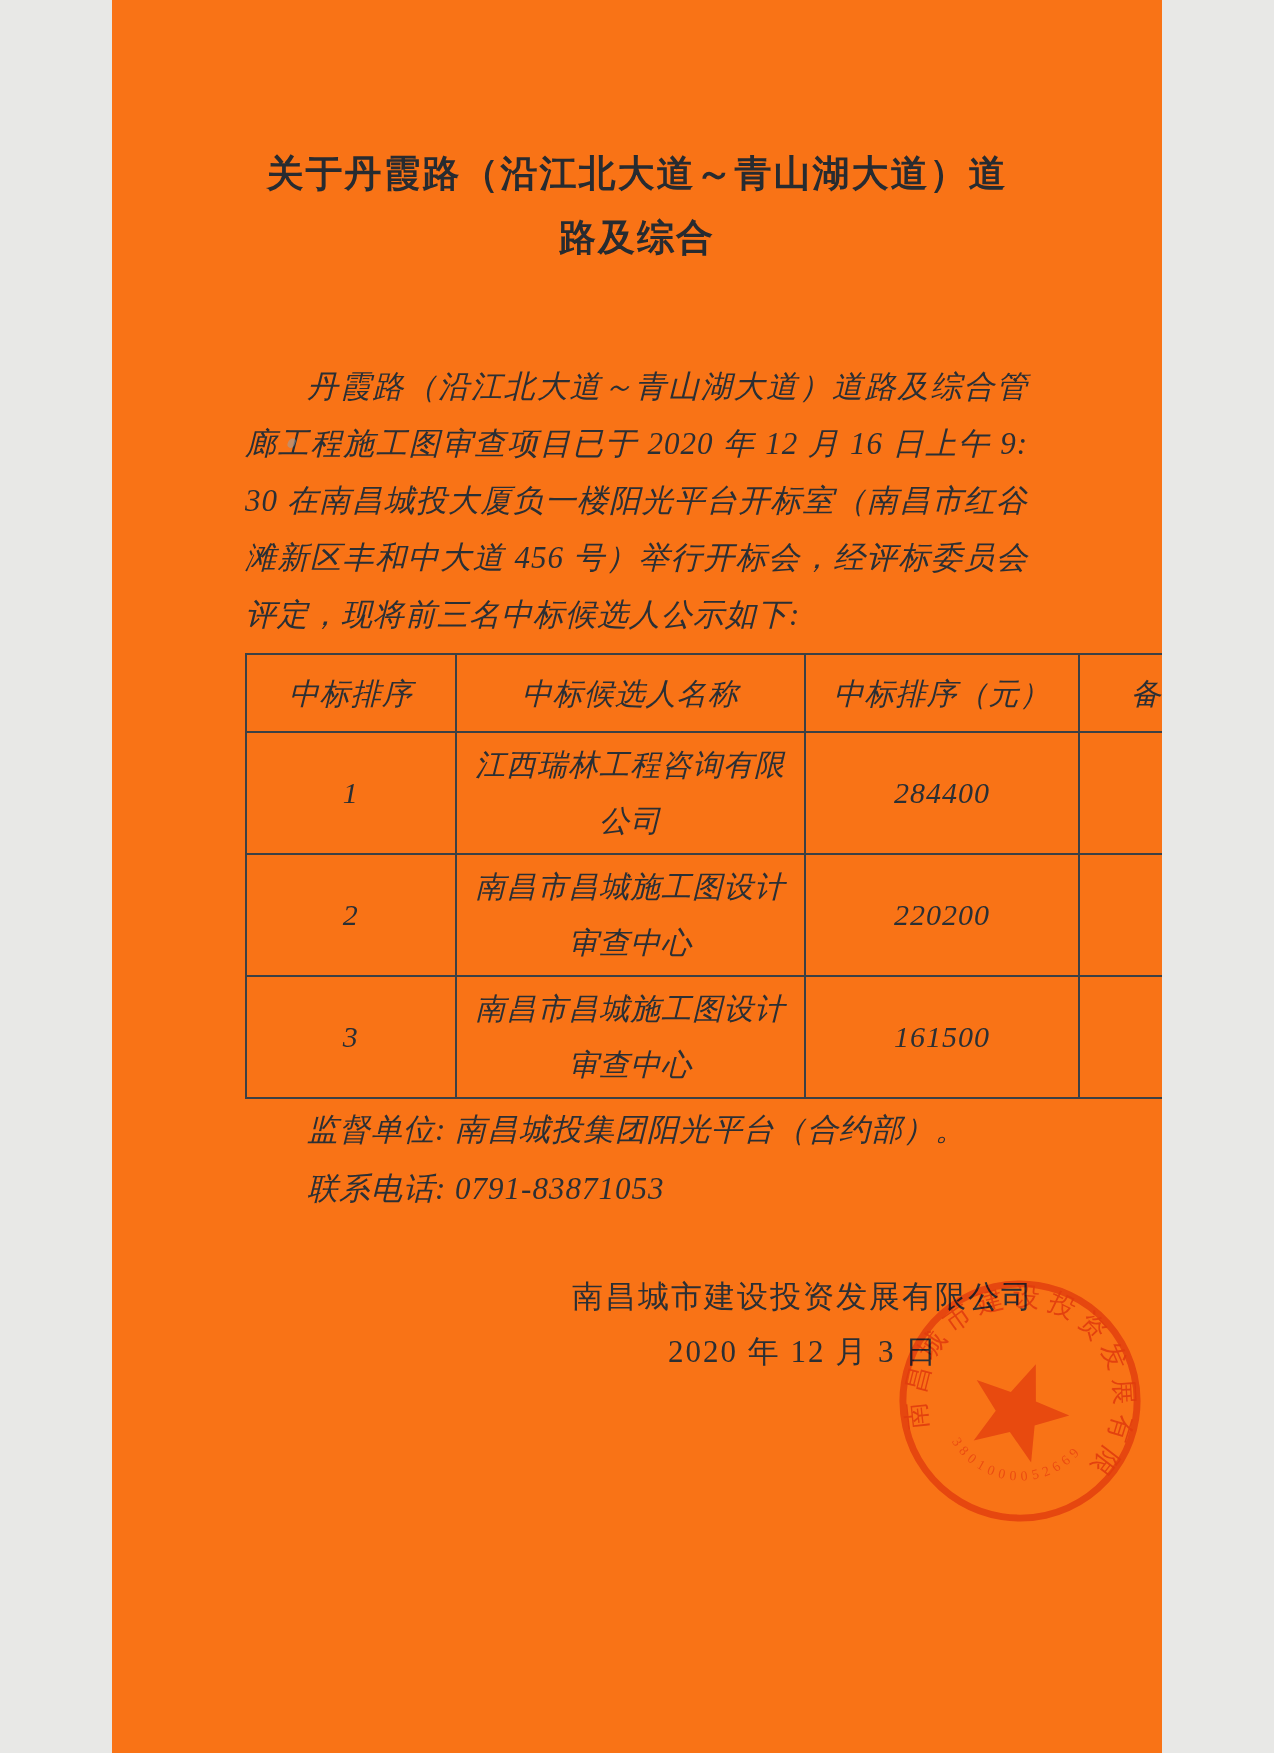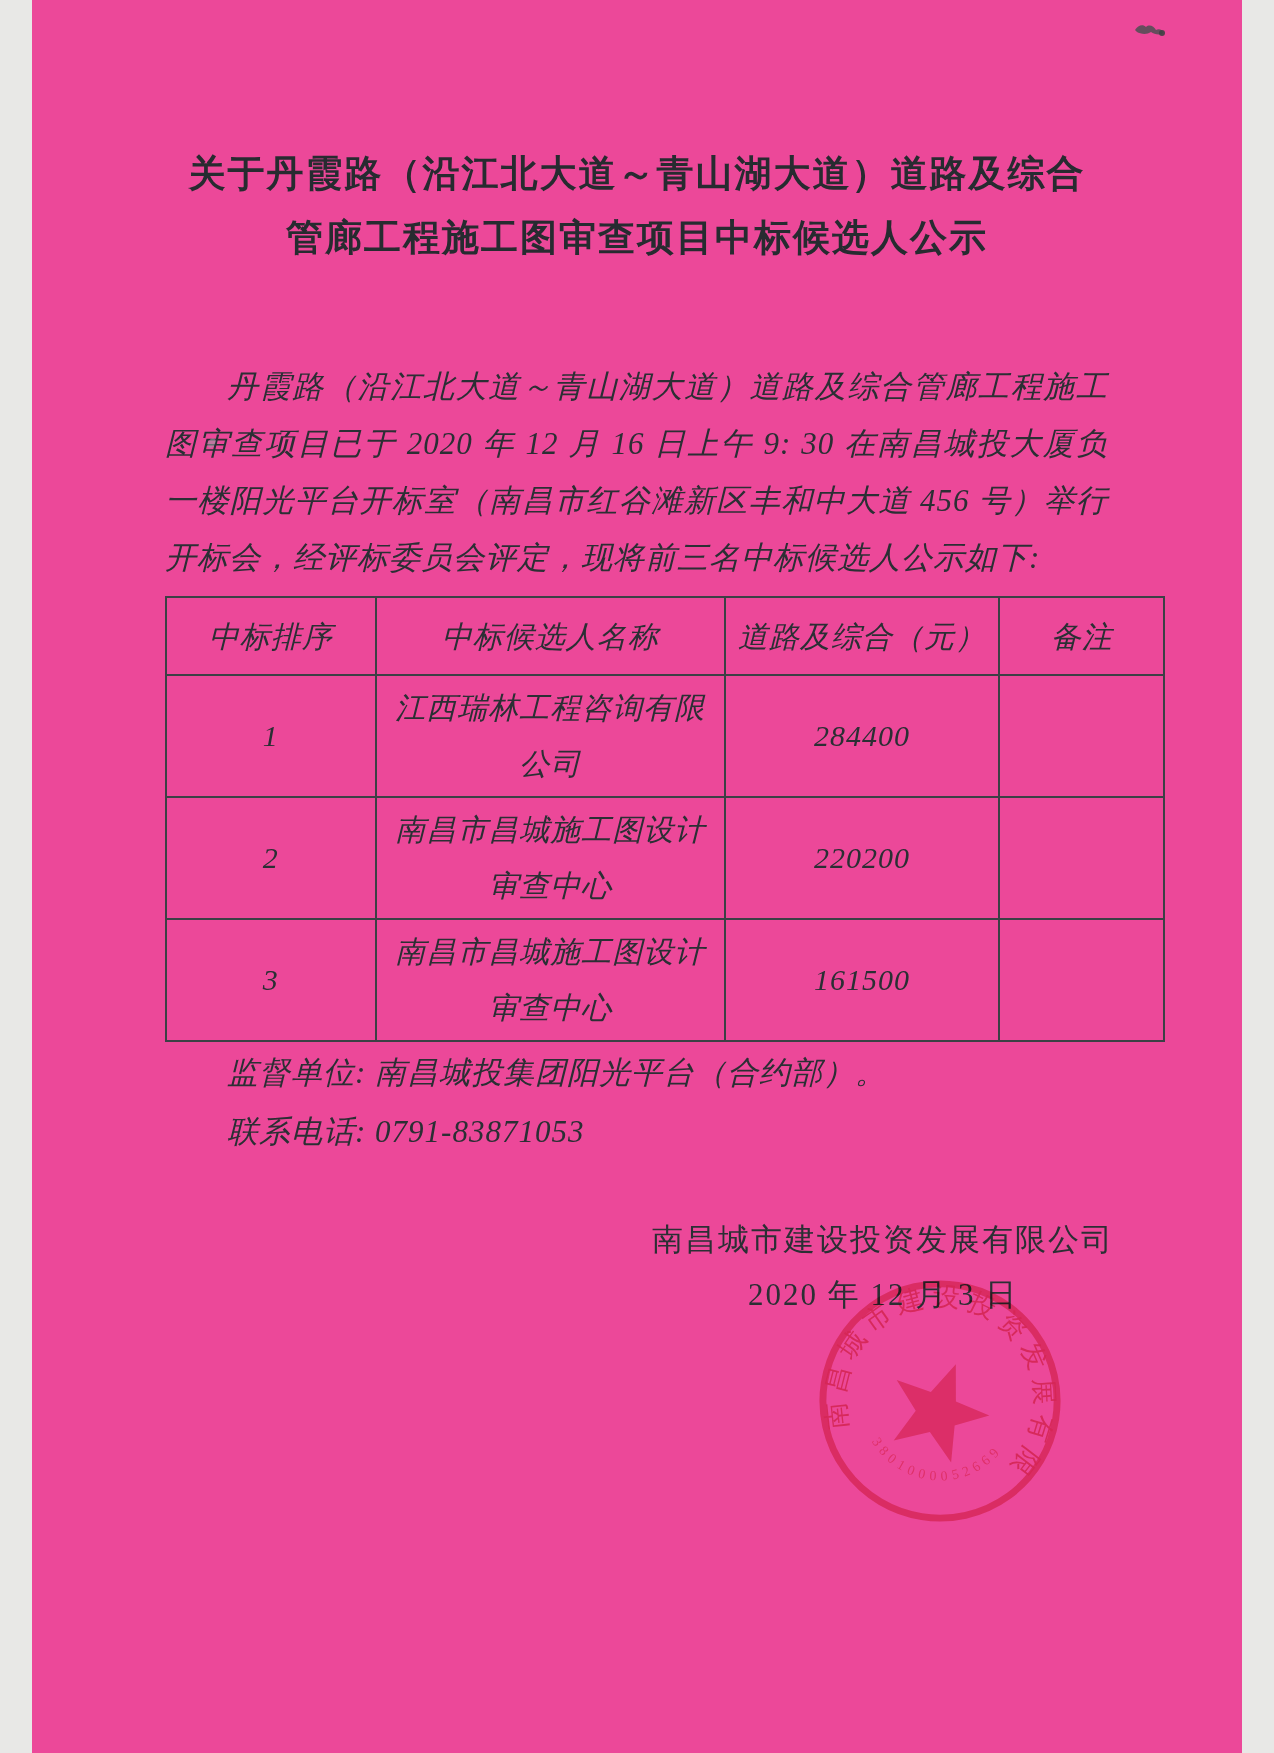--- a/index.html
+++ b/index.html
@@ -1,21 +1,21 @@
 <!DOCTYPE html>
 <html><head>
 <meta charset="utf-8">
 <style>
   * { margin:0; padding:0; box-sizing:border-box; }
   html,body { background:#e8e8e6; }
   .page {
     position:relative;
-    width:1210px; height:1753px;
+    width:1050px; height:1753px;
     margin:0 auto;
-    background:#ec4899;
+    background:#f97316;
     font-family:"Liberation Serif", serif;
     color:#2b2f34;
     overflow:hidden;
   }
   .doc-title {
     margin:142px 140px 0 140px;
     text-align:center;
     font-size:37px;
     font-weight:600;
     letter-spacing:2px;
@@ -97,39 +97,38 @@
 
   <svg class="artifact" viewBox="0 0 36 22">
     <path d="M3 12 C6 7, 11 6, 14 9 C17 6, 22 8, 24 12 C27 10, 31 12, 31 15 C28 18, 22 16, 19 14 C15 17, 8 16, 5 14 Z" fill="#4d4f52" opacity="0.85"></path>
     <circle cx="30" cy="15" r="3" fill="#3f4144" opacity="0.9"></circle>
   </svg>
 
   <div class="speck"></div>
 
   <div class="doc-title">
     <div>关于丹霞路（沿江北大道～青山湖大道）道路及综合</div>
-    <div>管廊工程施工图审查项目中标候选人公示</div>
   </div>
 
   <div class="doc-body">
 
     <p class="para1">丹霞路（沿江北大道～青山湖大道）道路及综合管廊工程施工图审查项目已于 2020 年 12 月 16 日上午 9: 30 在南昌城投大厦负一楼阳光平台开标室（南昌市红谷滩新区丰和中大道 456 号）举行开标会，经评标委员会评定，现将前三名中标候选人公示如下:</p>
 
     <table class="bid-table">
       <colgroup>
         <col class="col-rank">
           <col class="col-name">
           <col class="col-price">
           <col class="col-note">
       </colgroup>
       <thead>
         <tr>
           <th>中标排序</th>
           <th>中标候选人名称</th>
-          <th>道路及综合（元）</th>
+          <th>中标排序（元）</th>
           <th>备注</th>
         </tr>
       </thead>
       <tbody>
         <tr>
           <td>1</td>
           <td>江西瑞林工程咨询有限公司</td>
           <td>284400</td>
           <td></td>
         </tr>

